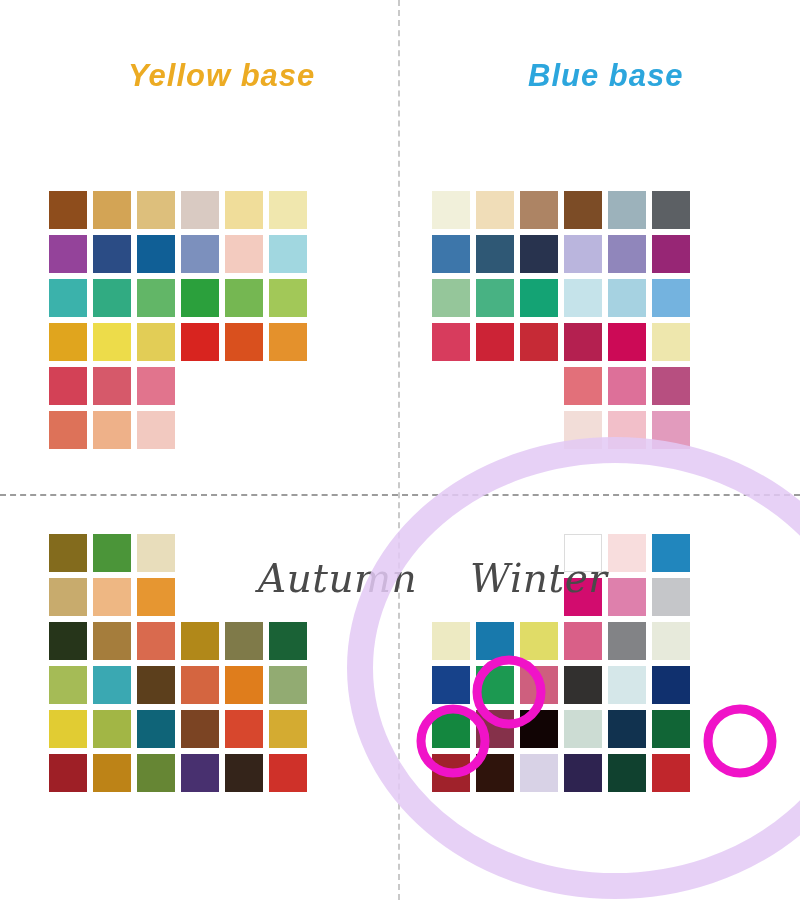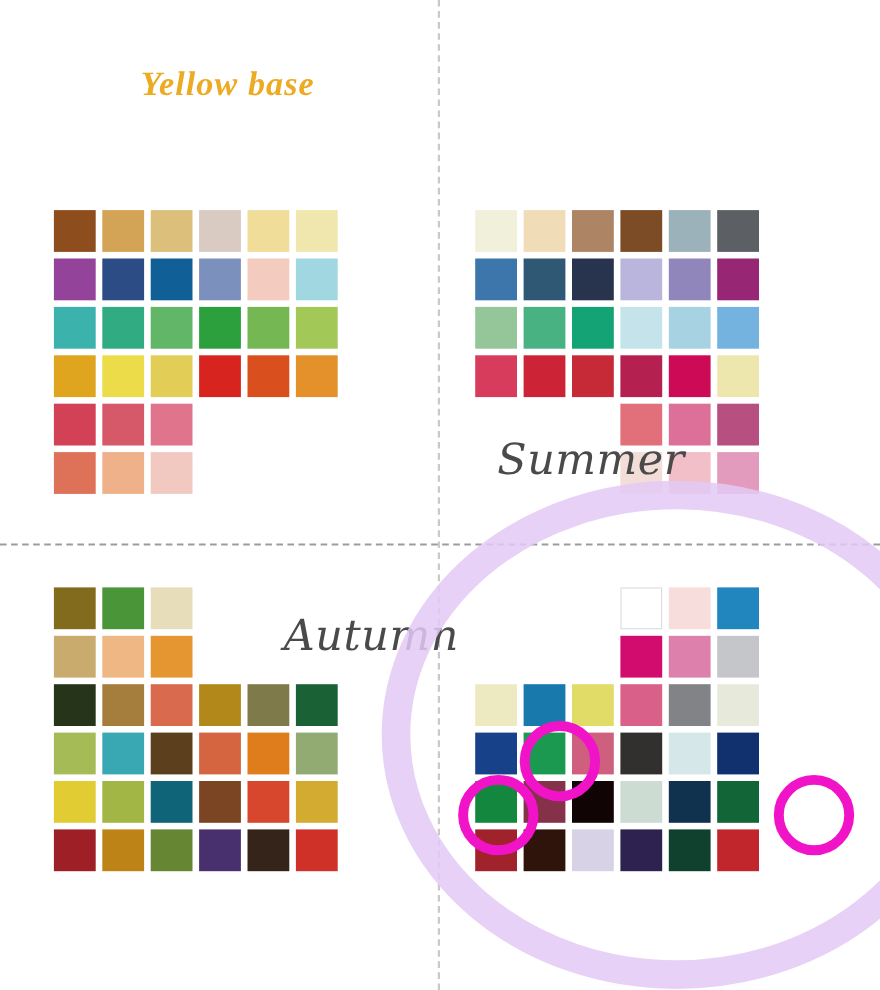--- a/index.html
+++ b/index.html
@@ -35,21 +35,21 @@
     left: 0;
     top: 494px;
     width: 800px;
     height: 0;
     border-top: 2px dashed #9c9c9c;
   }
 
   
   .base-label {
     position: absolute;
-    font-family: Liberation Serif, serif;
+    font-family: Liberation Sans, sans-serif;
     font-style: italic;
     font-weight: bold;
     font-size: 31px;
     letter-spacing: 1px;
     white-space: nowrap;
   }
   #base-yellow {
     left: 128px;
     top: 58px;
     color: #ecab23;
@@ -113,20 +113,21 @@
 </style>
 </head>
 <body>
 
 <div id="canvas">
 
   <div class="divider-v"></div>
   <div class="divider-h"></div>
 
   <div class="base-label" id="base-yellow">Yellow base</div>
+  <div class="base-label" id="base-blue">Blue base</div>
 
   <div class="palette" id="palette-spring">
       <div class="swatch" title="#8e4d1c" style="background: rgb(142, 77, 28);"></div>
       <div class="swatch" title="#d3a455" style="background: rgb(211, 164, 85);"></div>
       <div class="swatch" title="#ddbf7c" style="background: rgb(221, 191, 124);"></div>
       <div class="swatch" title="#d9cac2" style="background: rgb(217, 202, 194);"></div>
       <div class="swatch" title="#f0dd9a" style="background: rgb(240, 221, 154);"></div>
       <div class="swatch" title="#f0e7ae" style="background: rgb(240, 231, 174);"></div>
       <div class="swatch" title="#94439a" style="background: rgb(148, 67, 154);"></div>
       <div class="swatch" title="#2b4c85" style="background: rgb(43, 76, 133);"></div>
@@ -267,22 +268,22 @@
       <div class="swatch" title="#11324f" style="background: rgb(17, 50, 79);"></div>
       <div class="swatch" title="#116536" style="background: rgb(17, 101, 54);"></div>
       <div class="swatch" title="#a0222b" style="background: rgb(160, 34, 43);"></div>
       <div class="swatch" title="#2f140c" style="background: rgb(47, 20, 12);"></div>
       <div class="swatch" title="#d8d2e6" style="background: rgb(216, 210, 230);"></div>
       <div class="swatch" title="#2e2350" style="background: rgb(46, 35, 80);"></div>
       <div class="swatch" title="#10412f" style="background: rgb(16, 65, 47);"></div>
       <div class="swatch" title="#c0262c" style="background: rgb(192, 38, 44);"></div>
     </div>
 
-  <div class="season-label" id="season-summer">Summer</div>
   <div class="season-label" id="season-autumn">Autumn</div>
+  <div class="season-label" id="season-winter">Winter</div>
 
   <svg id="annotation-layer" width="800" height="900" viewBox="0 0 800 900">
       <ellipse cx="615" cy="668" rx="255" ry="218" fill="none" stroke="#e3c9f5" stroke-width="26" opacity="0.85"></ellipse>
       <circle cx="509" cy="692" r="32" fill="none" stroke="#f013c8" stroke-width="9"></circle>
       <circle cx="453" cy="741" r="32" fill="none" stroke="#f013c8" stroke-width="9"></circle>
       <circle cx="740" cy="741" r="32" fill="none" stroke="#f013c8" stroke-width="9"></circle>
     </svg>
 
 </div>
 

